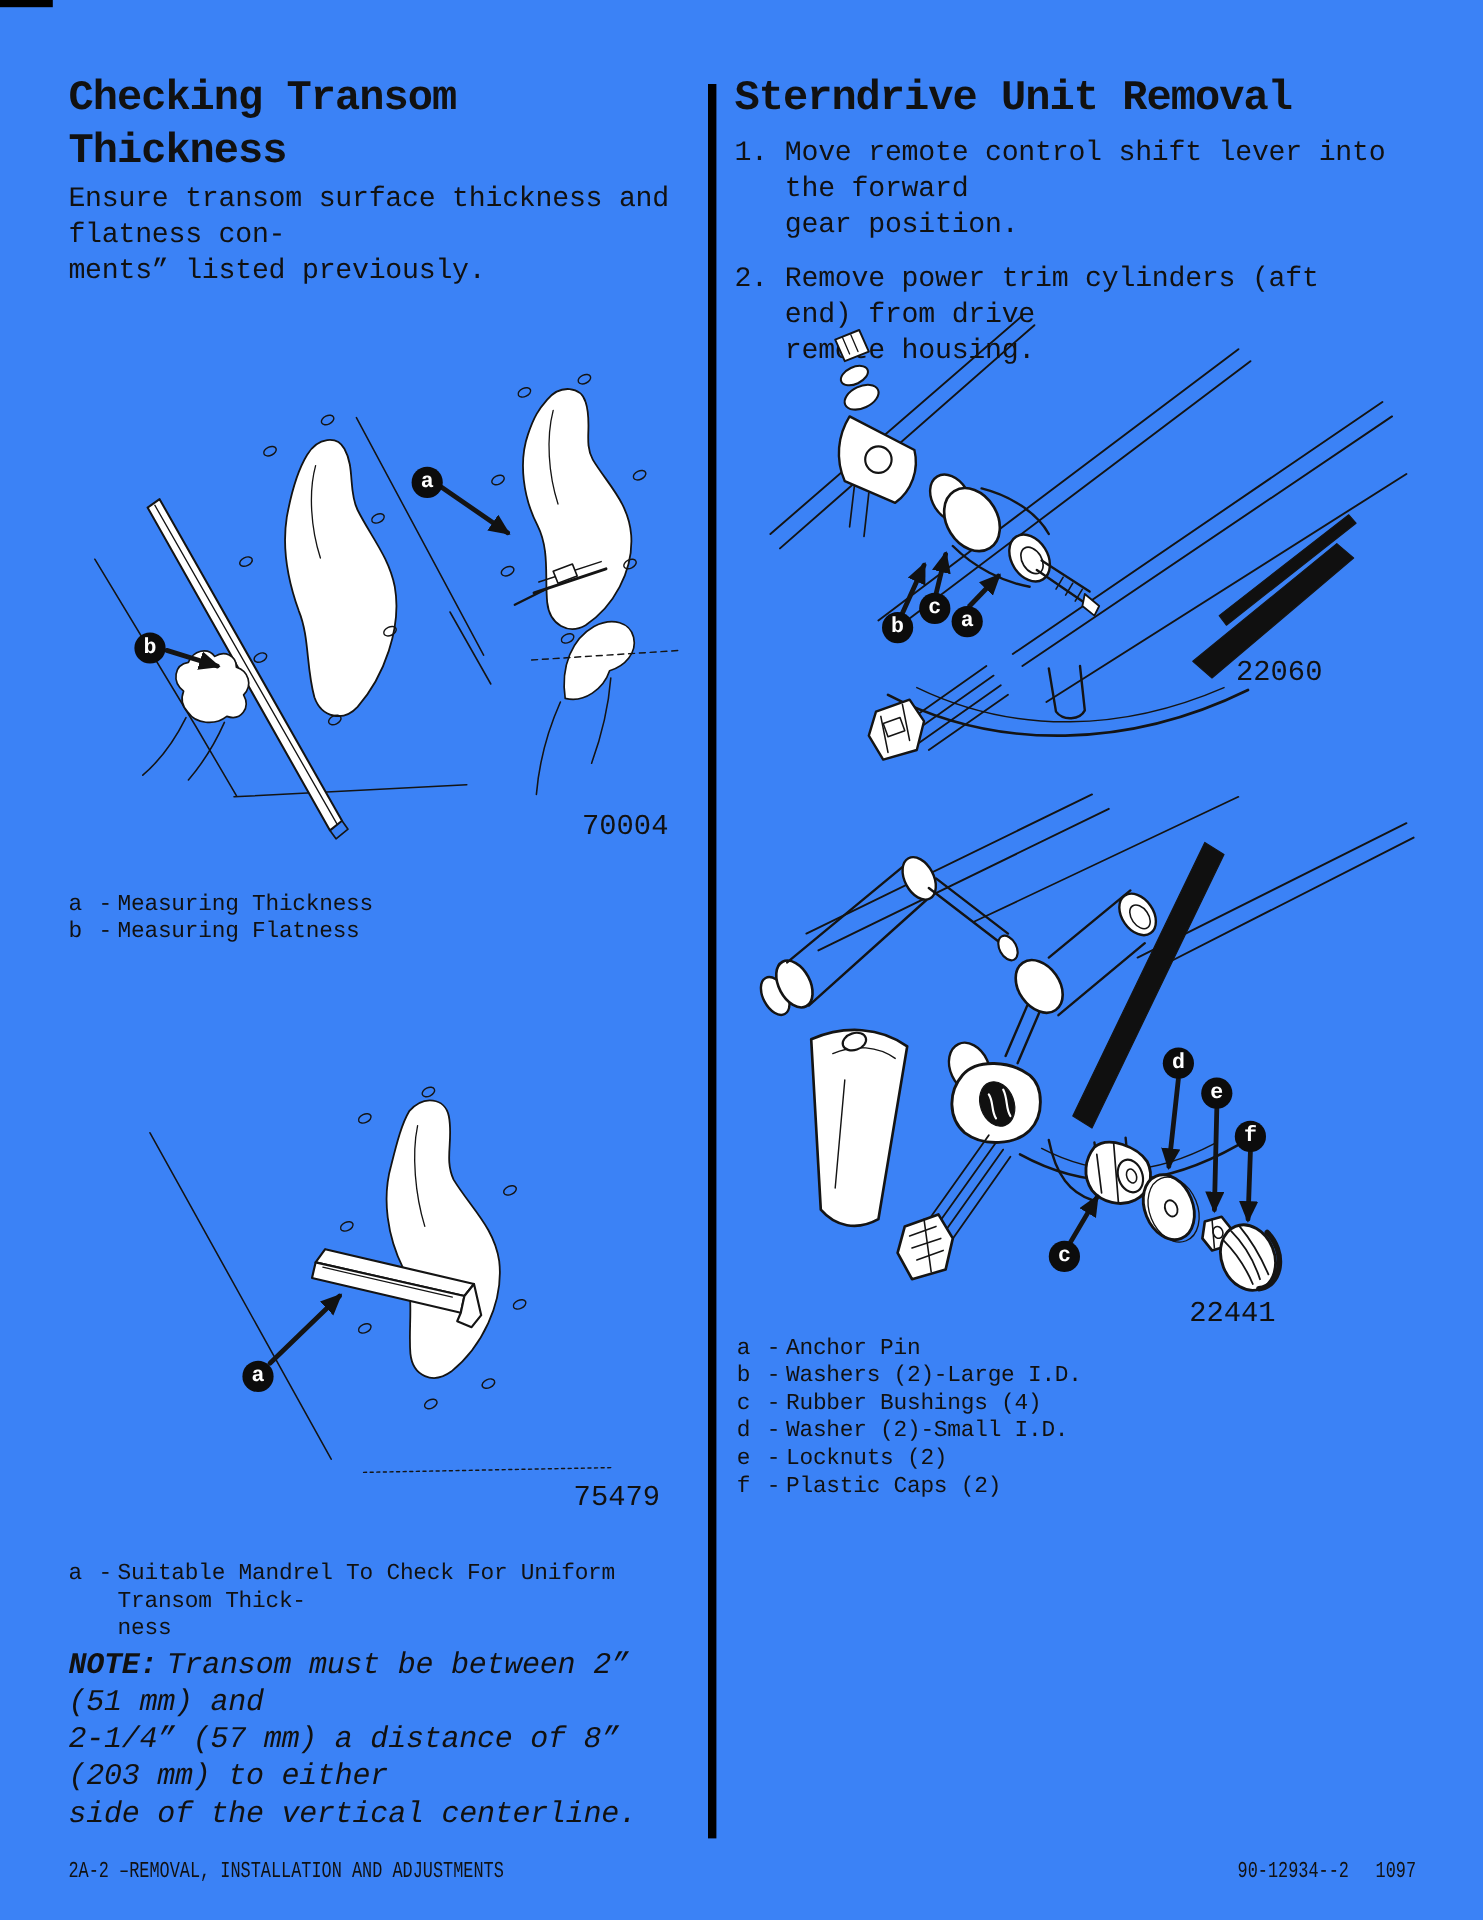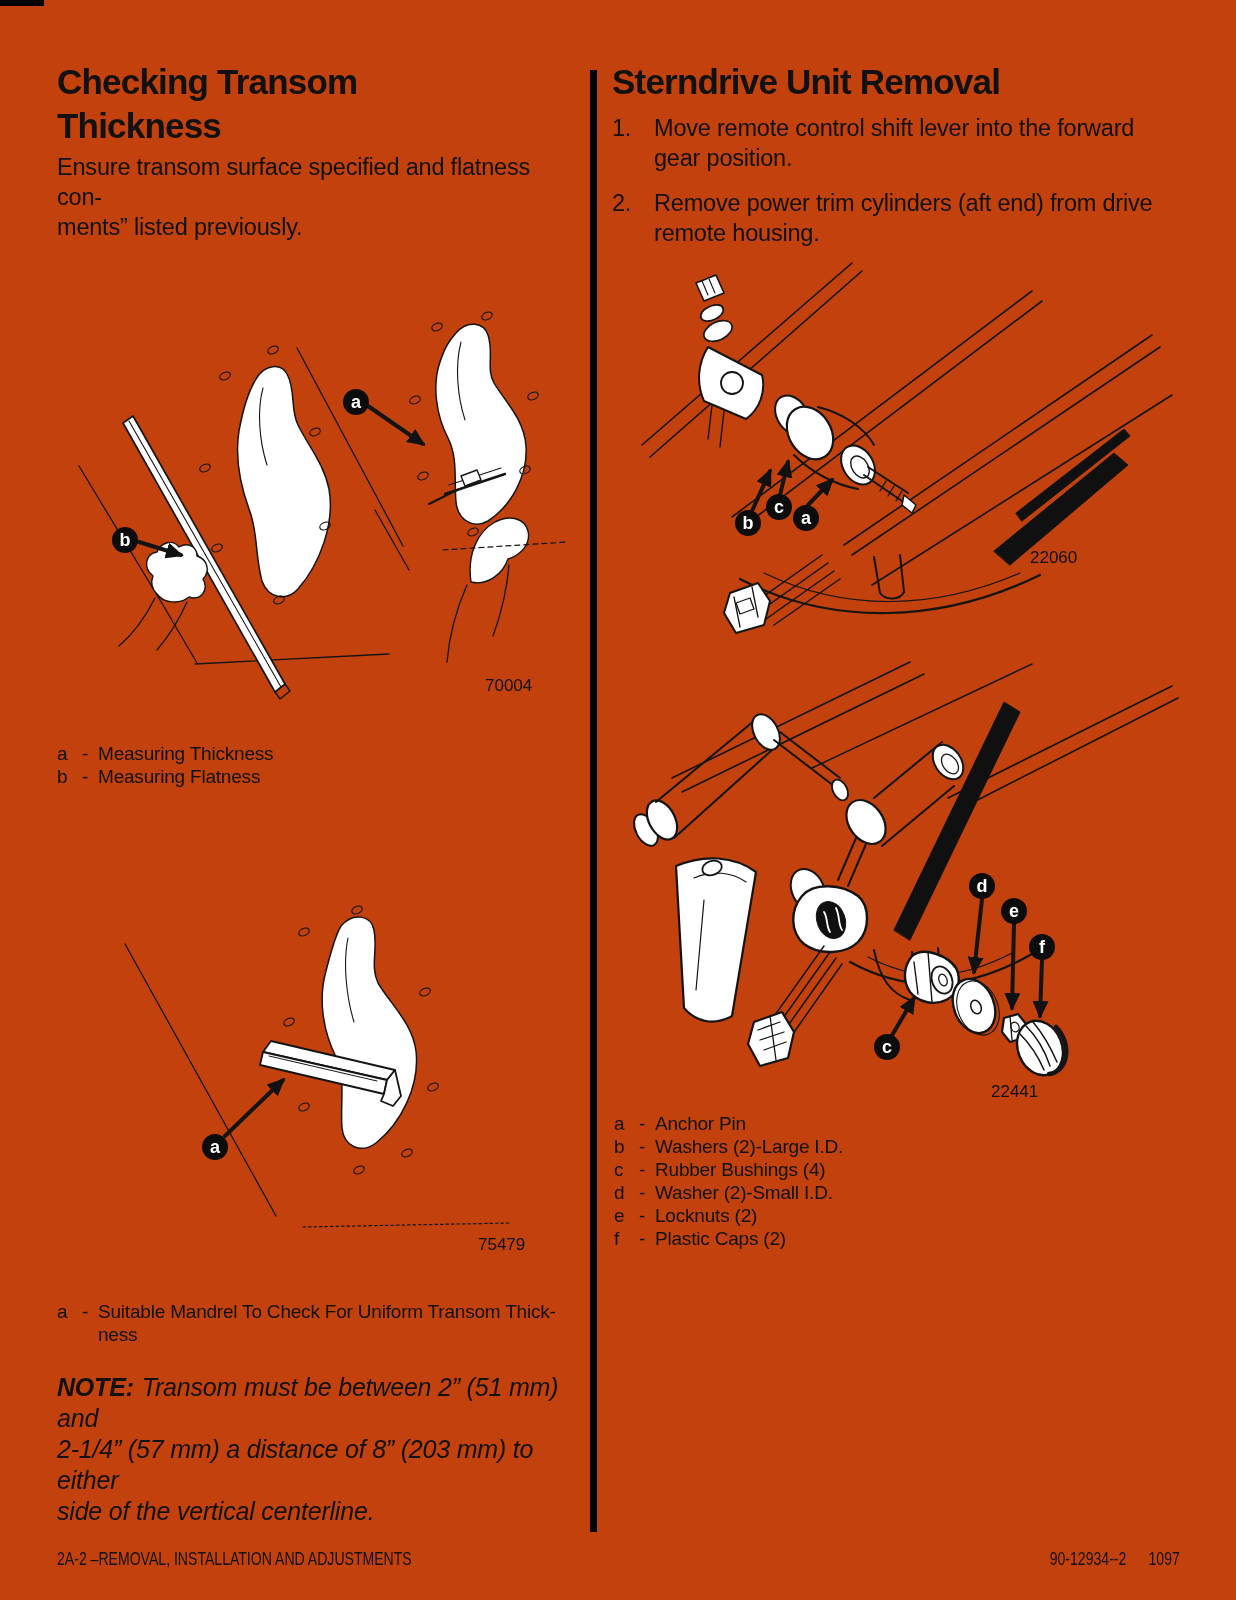--- a/index.html
+++ b/index.html
@@ -1,35 +1,35 @@
 <!DOCTYPE html>
 <html><head>
 <meta charset="utf-8">
 <style>
   html,body{margin:0;padding:0;background:#e8e8e8;}
   #page{
-    position:relative;width:1236px;height:1600px;background:#c2410c;
-    font-family:Liberation Sans, sans-serif;color:#111;overflow:hidden;
+    position:relative;width:1236px;height:1600px;background:#3b82f6;
+    font-family:Liberation Mono, monospace;color:#111;overflow:hidden;
     margin:0 auto;
   }
   .corner-mark{position:absolute;left:0;top:0;width:44px;height:6px;background:#000;}
   .divider{position:absolute;left:590px;top:70px;width:7px;height:1462px;background:#000;}
 
   .h1{position:absolute;font-size:35px;font-weight:bold;letter-spacing:-0.8px;line-height:44px;}
   .body-text{position:absolute;font-size:23.5px;line-height:30px;letter-spacing:-0.2px;}
   .body-text .ln{display:block;}
 
   .steps{position:absolute;font-size:23.5px;line-height:30px;letter-spacing:-0.2px;}
   .step{display:flex;margin-bottom:15px;}
   .step-num{width:42px;flex:none;}
   .step-body .ln{display:block;}
 
   .fig{position:absolute;}
   .fig svg{position:absolute;left:0;top:0;}
-  .fig-num{position:absolute;font-size:17px;letter-spacing:0;}
+  .fig-num{position:absolute;font-size:24px;letter-spacing:0;}
 
   .bubble{
     position:absolute;width:26px;height:26px;border-radius:50%;background:#0c0c0c;
     color:#fff;font-weight:bold;font-size:18px;line-height:26px;text-align:center;
   }
 
   .cap-list{position:absolute;font-size:19px;line-height:23px;letter-spacing:-0.2px;}
   .cap-row{display:flex;}
   .cap-letter{width:25px;flex:none;}
   .cap-dash{width:16px;flex:none;}
@@ -51,21 +51,21 @@
 <div id="page">
   <div class="corner-mark"></div>
   <div class="divider"></div>
 
   <div class="h1" style="left:57px;top:60px;width:515px;">
     <span class="ln" style="display:block">Checking Transom</span>
     <span class="ln" style="display:block">Thickness</span>
   </div>
 
   <div class="body-text" style="left:57px;top:152px;width:520px;">
-    <span class="ln">Ensure transom surface specified and flatness con-</span>
+    <span class="ln">Ensure transom surface thickness and flatness con-</span>
     <span class="ln">ments” listed previously.</span>
   </div>
 
   <div class="fig" style="left:57px;top:280px;width:510px;height:425px;">
     <svg width="510" height="425" viewBox="0 0 510 425">
       <defs>
         <marker id="ah1" markerUnits="userSpaceOnUse" markerWidth="20" markerHeight="18" refX="15" refY="8" orient="auto">
           <path d="M0,0 L18,8 L0,16 Z" fill="#111"></path>
         </marker>
       </defs>

